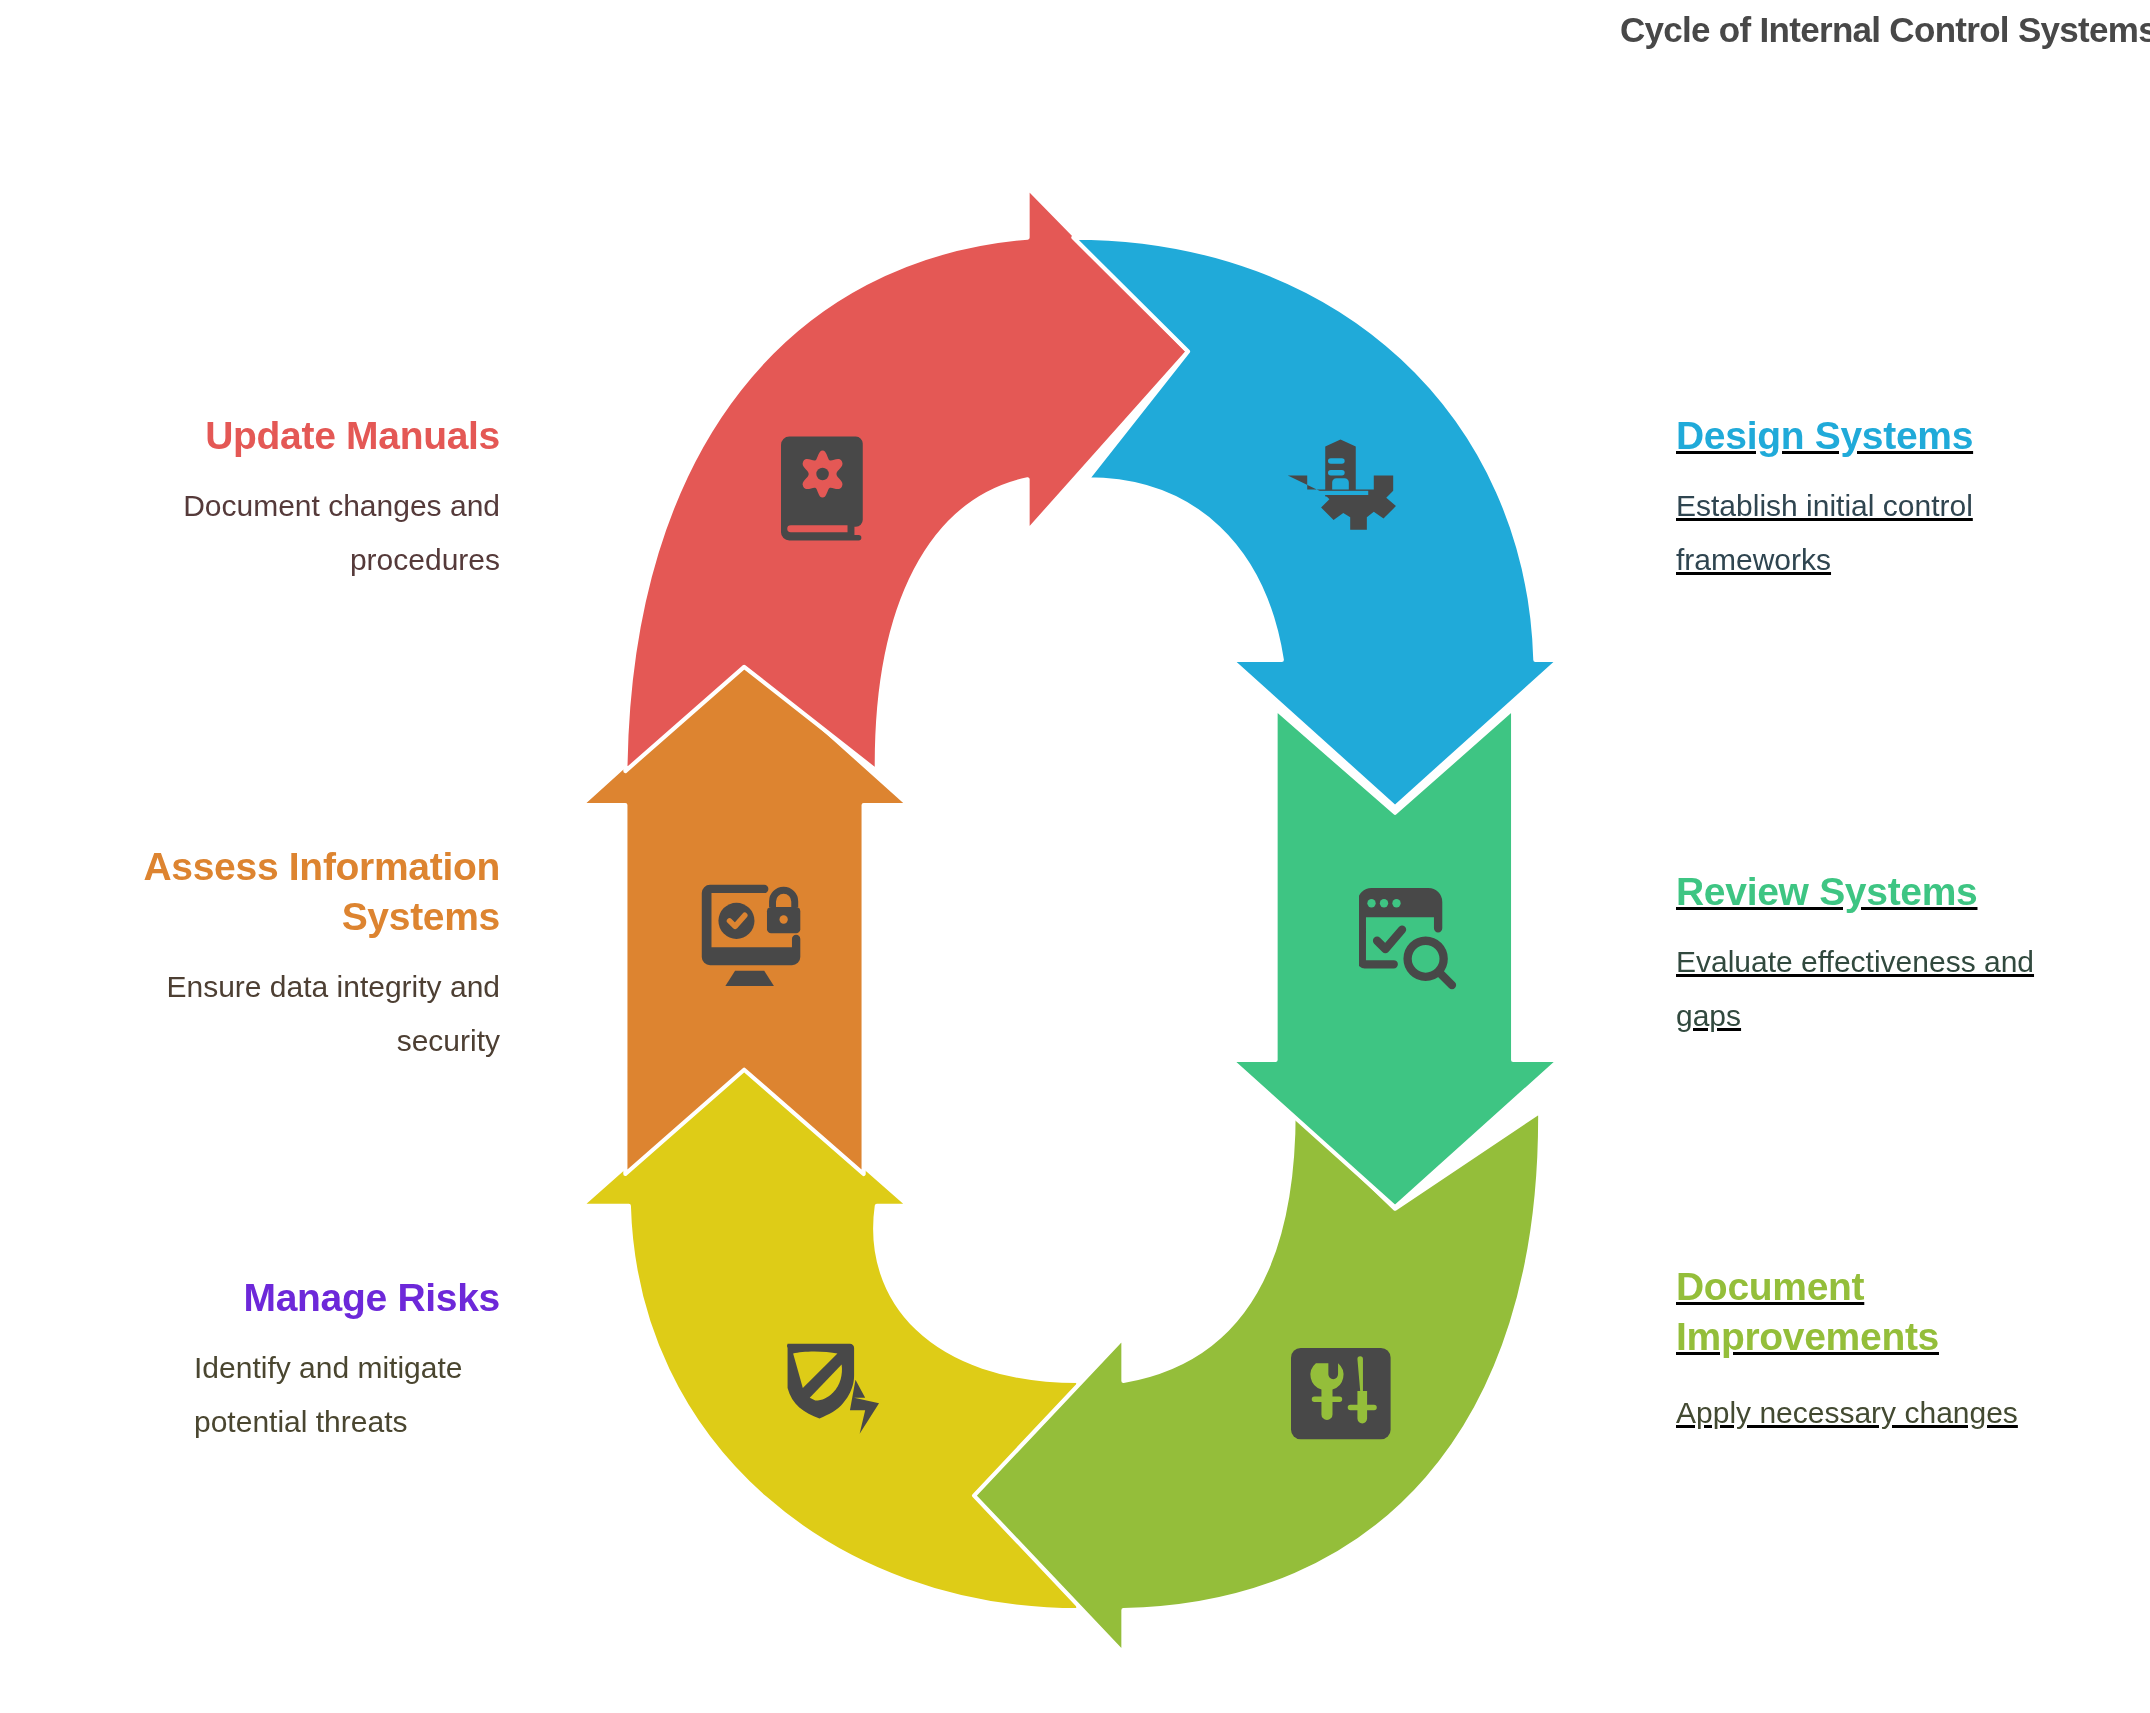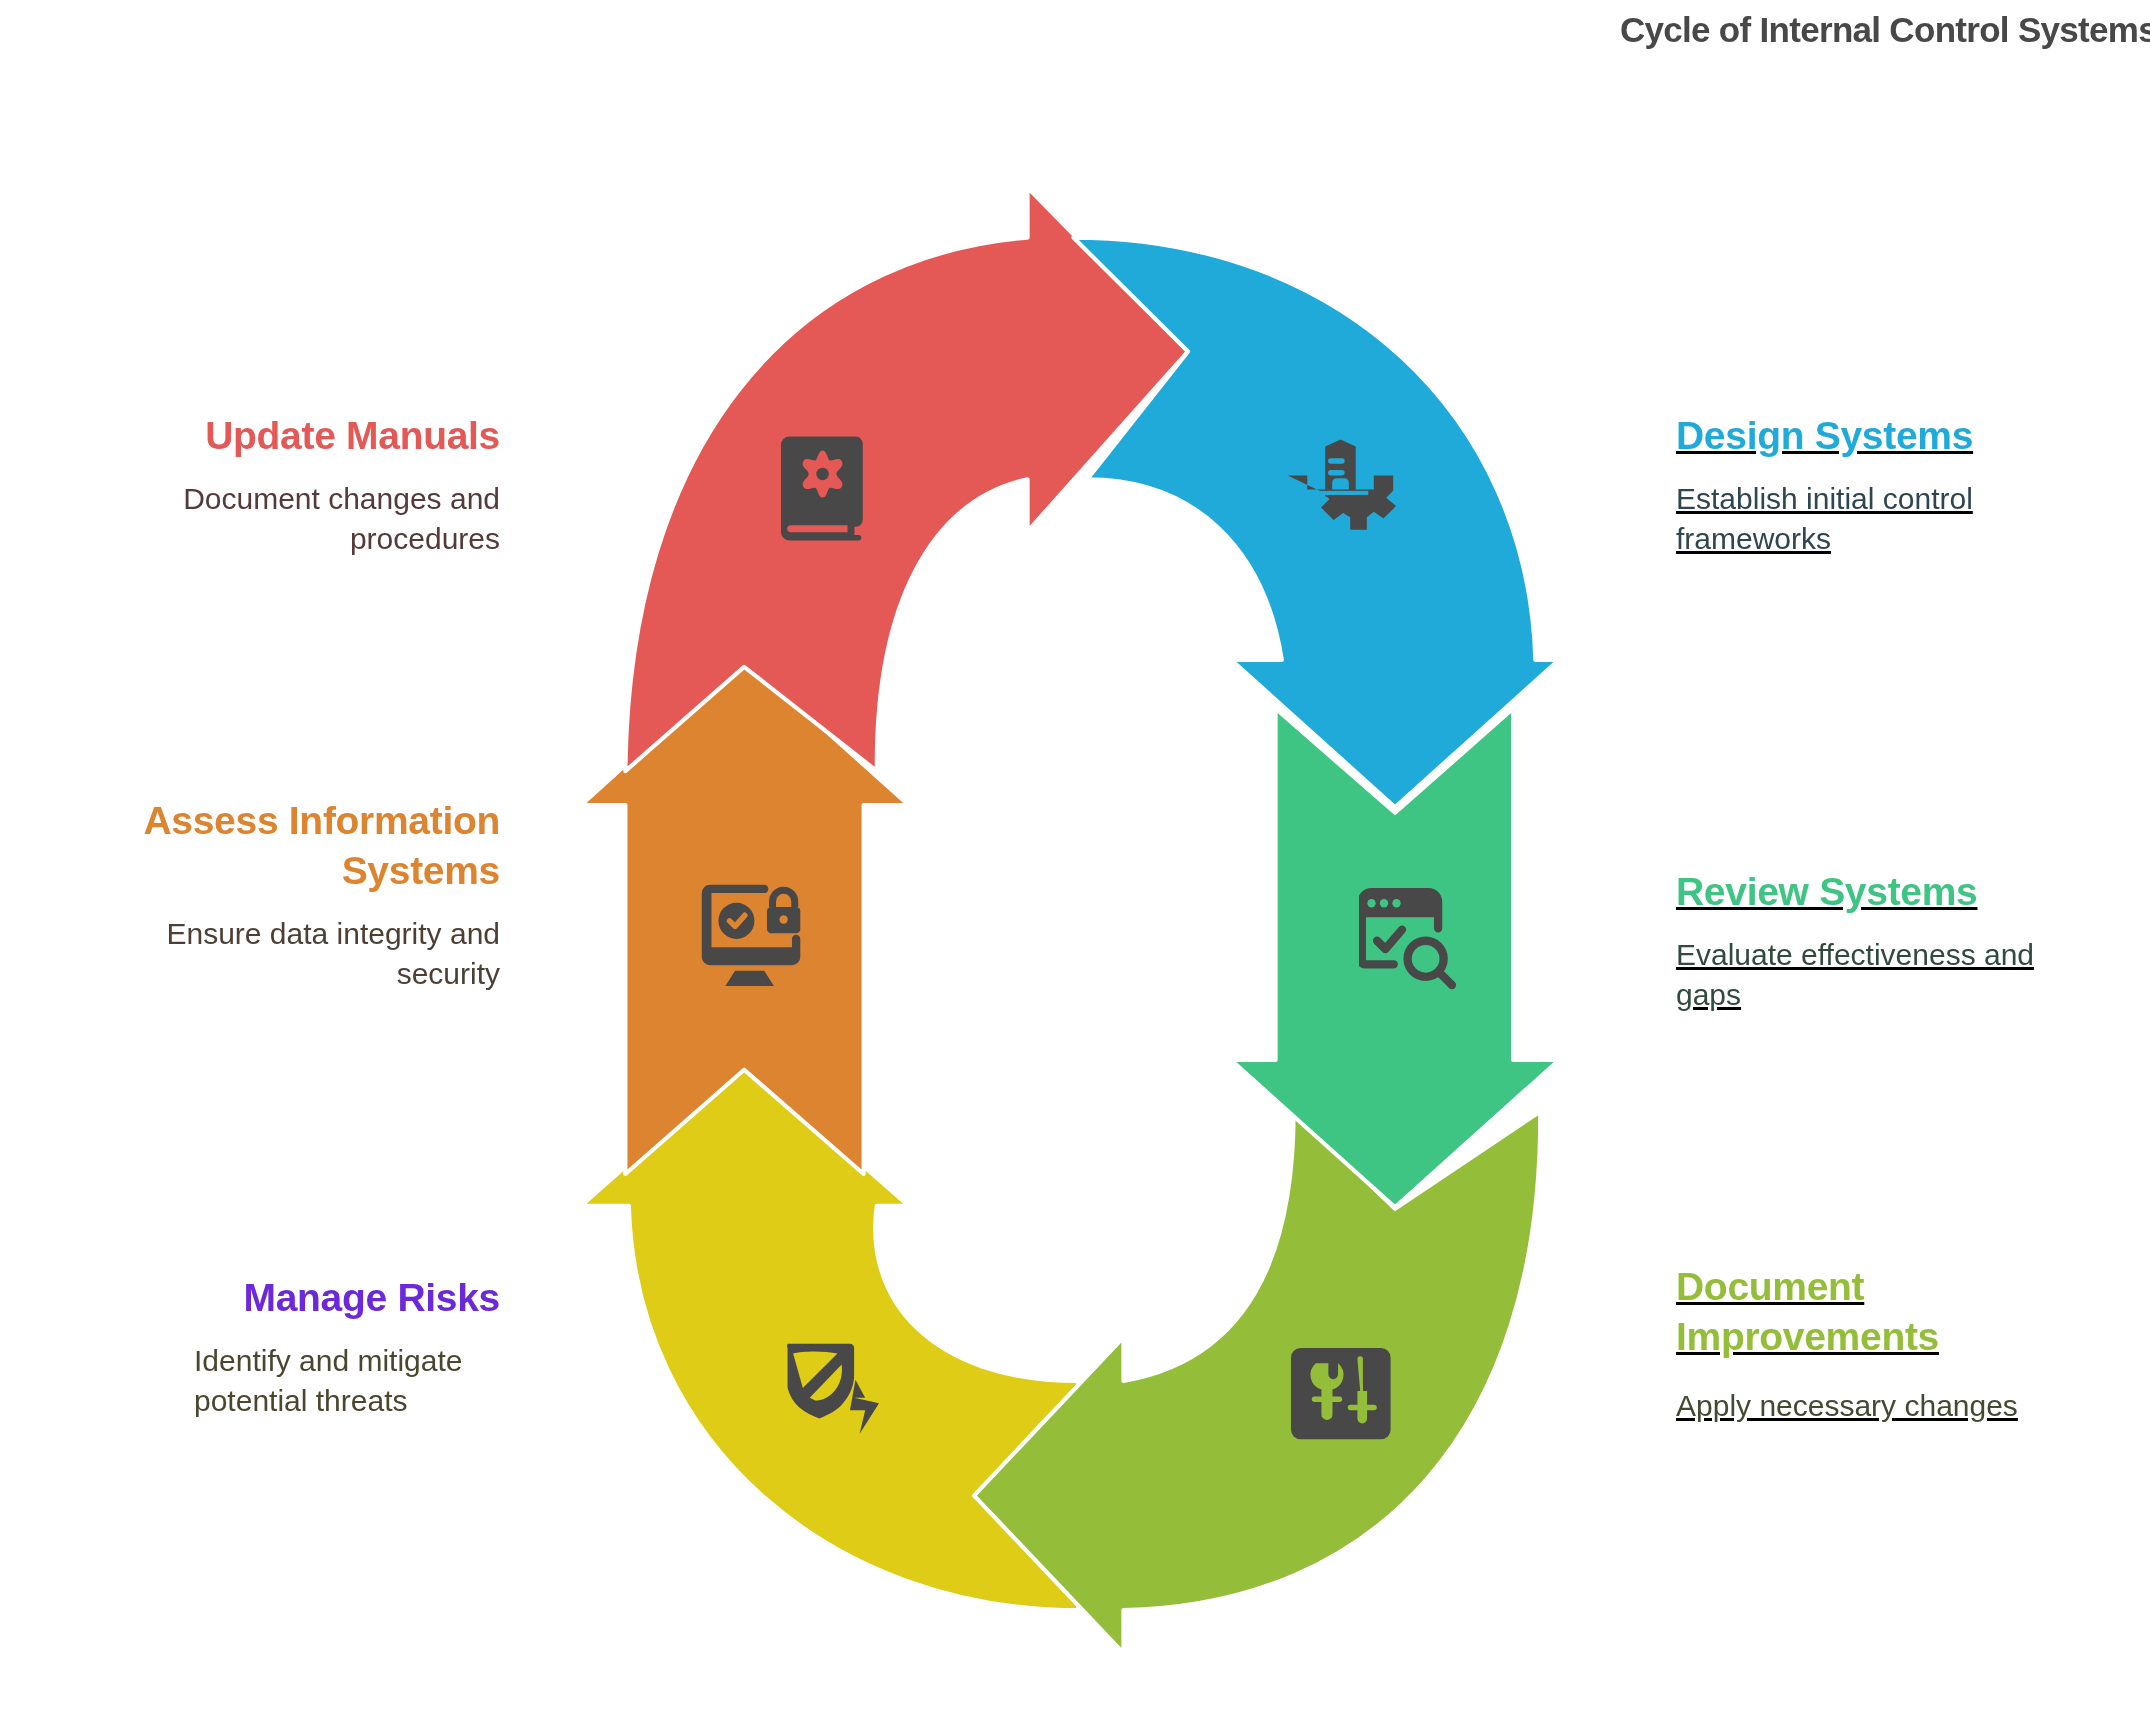--- a/index.html
+++ b/index.html
@@ -3,21 +3,21 @@
 <meta charset="utf-8">
 <style>
   html, body { margin: 0; padding: 0; background: #ffffff; }
   body { width: 2151px; height: 1713px; position: relative; overflow: hidden;
          font-family: "Liberation Sans", "DejaVu Sans", sans-serif; }
   .title { position: absolute; left: 6px; width: 2151px; top: 9.7px; text-align: right;
            font-size: 35px; font-weight: bold; color: #484848; letter-spacing: -0.7px; }
   svg.diagram { position: absolute; left: 0; top: 0; }
   .label { position: absolute; }
   .label h2 { margin: 0; font-size: 39px; font-weight: bold; line-height: 50px; letter-spacing: -0.3px; }
-  .label p { margin: 0; font-size: 30px; line-height: 40px; color: #4a4a4a; }
+  .label p { margin: 0; font-size: 30px; line-height: 54px; color: #4a4a4a; }
   .left { text-align: right; }
   .right { text-align: left; text-decoration: underline; }
   .icon { position: absolute; }
 </style>
 </head>
 <body>
 
 <div class="title">Cycle of Internal Control Systems</div>
 
 <svg class="diagram" width="2151" height="1713" viewBox="0 0 3096 2466" xmlns="http://www.w3.org/2000/svg">
@@ -82,21 +82,21 @@
   <path d="M106 36 v-8 a16 16 0 0 1 32 0 v8" stroke="#484848" stroke-width="10" fill="none"></path>
   <rect x="98" y="36" width="48" height="38" rx="6" fill="#484848"></rect>
   <circle cx="122" cy="54" r="6" fill="#DD8430"></circle>
 </svg>
 
 <div class="label left" style="right:1651px;top:411px;width:486px">
   <h2 style="color: rgb(228, 88, 85);">Update Manuals</h2>
   <p style="margin-top: 18px; width: 347px; margin-left: auto; color: rgb(85, 58, 58);">Document changes and procedures</p>
 </div>
 
-<div class="label left" style="right:1651px;top:796px;width:389px">
+<div class="label left" style="right:1651px;top:842px;width:389px">
   <h2 style="color: rgb(221, 132, 48);">Assess Information Systems</h2>
   <p style="margin-top: 18px; width: 354px; margin-left: auto; color: rgb(77, 63, 51);">Ensure data integrity and security</p>
 </div>
 
 <div class="label left" style="right:1651px;top:1273px;width:486px">
   <h2 style="color: #6d28d9;">Manage Risks</h2>
   <p style="margin-top: 18px; width: 306px; margin-left: auto; text-align: left; color: rgb(74, 70, 48);">Identify and mitigate potential threats</p>
 </div>
 
 <div class="label right" style="left:1676px;top:411px;width:417px">

